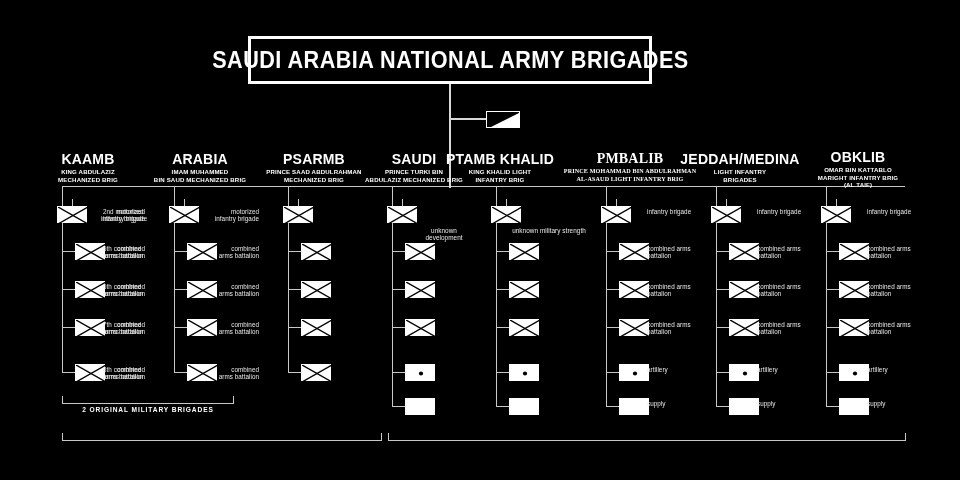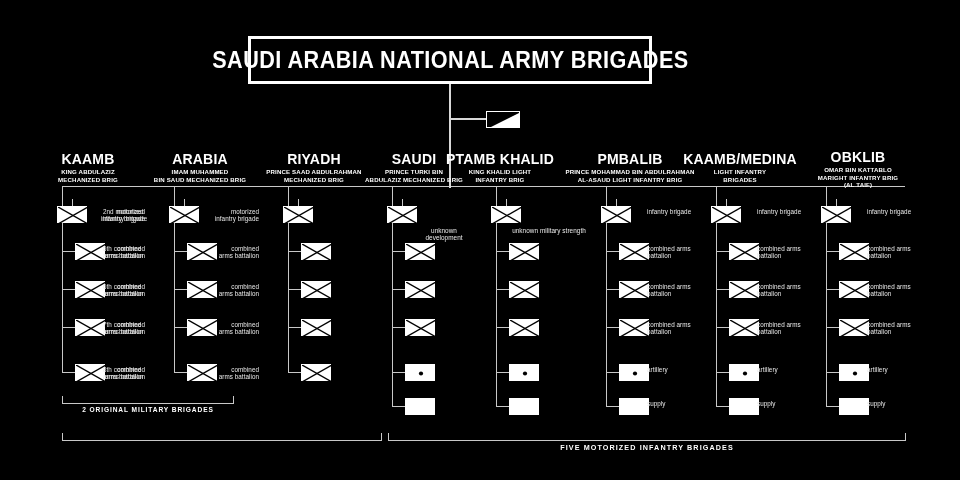--- a/index.html
+++ b/index.html
@@ -213,21 +213,21 @@
       <div class="hline-thin" style="left:174px; top:372px; width:13px;"></div>
       <div class="sym" style="left:187px; top:364px; width:30px; height:17px;">
         <svg width="30" height="17" viewBox="0 0 30 17">
           <line x1="0" y1="0" x2="30" y2="17" stroke="#000" stroke-width="1.4"></line>
           <line x1="30" y1="0" x2="0" y2="17" stroke="#000" stroke-width="1.4"></line>
         </svg>
       </div>
       <div class="unit-label lbl-right" style="left:75px; top:366px; width:70px;">combined
 arms battalion</div>
       <div class="col-head" style="left:234px; top:152px; width:160px;">
-        <span class="col-abbr">RIYADH</span>
+        <span class="col-abbr">PSARMB</span>
         <span class="col-full">PRINCE SAAD ABDULRAHMAN<br>MECHANIZED BRIG</span>
       </div>
       <div class="vline-thin" style="left:288px; top:186px; height:29px;"></div>
       <div class="vline-thin" style="left:288px; top:215px; height:158px;"></div>
       <div class="sym" style="left:283px; top:206px; width:30px; height:17px;">
         <svg width="30" height="17" viewBox="0 0 30 17">
           <line x1="0" y1="0" x2="30" y2="17" stroke="#000" stroke-width="1.4"></line>
           <line x1="30" y1="0" x2="0" y2="17" stroke="#000" stroke-width="1.4"></line>
         </svg>
       </div>
@@ -354,21 +354,21 @@
       <div class="sym" style="left:509px; top:364px; width:30px; height:17px;">
         <svg width="30" height="17" viewBox="0 0 30 17">
           <circle cx="15" cy="8.5" r="2.1" fill="#000"></circle>
         </svg>
       </div>
       <div class="hline-thin" style="left:496px; top:406px; width:13px;"></div>
       <div class="sym" style="left:509px; top:398px; width:30px; height:17px;">
         <svg width="30" height="17" viewBox="0 0 30 17"></svg>
       </div>
       <div class="unit-label lbl-center" style="left:494px; top:227px; width:110px; font-size:6.4px;">unknown military strength</div>
-      <div class="col-head" style="left:550px; top:152px; width:160px;">
+      <div class="col-head" style="left:550px; top:152px; width:160px;font-family:Liberation Serif, serif;">
         <span class="col-abbr">PMBALIB</span>
         <span class="col-full">PRINCE MOHAMMAD BIN ABDULRAHMAN<br>AL-ASAUD LIGHT INFANTRY BRIG</span>
       </div>
       <div class="vline-thin" style="left:606px; top:186px; height:29px;"></div>
       <div class="vline-thin" style="left:606px; top:215px; height:192px;"></div>
       <div class="sym" style="left:601px; top:206px; width:30px; height:17px;">
         <svg width="30" height="17" viewBox="0 0 30 17">
           <line x1="0" y1="0" x2="30" y2="17" stroke="#000" stroke-width="1.4"></line>
           <line x1="30" y1="0" x2="0" y2="17" stroke="#000" stroke-width="1.4"></line>
         </svg>
@@ -408,21 +408,21 @@
           <circle cx="15" cy="8.5" r="2.1" fill="#000"></circle>
         </svg>
       </div>
       <div class="unit-label lbl-left" style="left:647px; top:366px; width:62px;">artillery</div>
       <div class="hline-thin" style="left:606px; top:406px; width:13px;"></div>
       <div class="sym" style="left:619px; top:398px; width:30px; height:17px;">
         <svg width="30" height="17" viewBox="0 0 30 17"></svg>
       </div>
       <div class="unit-label lbl-left" style="left:647px; top:400px; width:62px;">supply</div>
       <div class="col-head" style="left:660px; top:152px; width:160px;">
-        <span class="col-abbr">KAAMB/MEDINA</span>
+        <span class="col-abbr">JEDDAH/MEDINA</span>
         <span class="col-full">LIGHT INFANTRY<br>BRIGADES</span>
       </div>
       <div class="vline-thin" style="left:716px; top:186px; height:29px;"></div>
       <div class="vline-thin" style="left:716px; top:215px; height:192px;"></div>
       <div class="sym" style="left:711px; top:206px; width:30px; height:17px;">
         <svg width="30" height="17" viewBox="0 0 30 17">
           <line x1="0" y1="0" x2="30" y2="17" stroke="#000" stroke-width="1.4"></line>
           <line x1="30" y1="0" x2="0" y2="17" stroke="#000" stroke-width="1.4"></line>
         </svg>
       </div>
@@ -527,15 +527,14 @@
   <div class="vline-thin" style="left:233px; top:396px; height:8px;"></div>
   <div class="bracket-label" style="left:62px; top:406px; width:172px;">2 ORIGINAL MILITARY BRIGADES</div>
 
   <div class="hline-thin" style="left:62px;  top:440px; width:320px;"></div>
   <div class="vline-thin" style="left:62px;  top:433px; height:8px;"></div>
   <div class="vline-thin" style="left:381px; top:433px; height:8px;"></div>
 
   <div class="hline-thin" style="left:388px; top:440px; width:518px;"></div>
   <div class="vline-thin" style="left:388px; top:433px; height:8px;"></div>
   <div class="vline-thin" style="left:905px; top:433px; height:8px;"></div>
-  <div class="bracket-label big" style="left:388px; top:443px; width:518px;">FIVE MOTORIZED INFANTRY BRIGADES</div>
 
 </div>
 
 </body></html>

